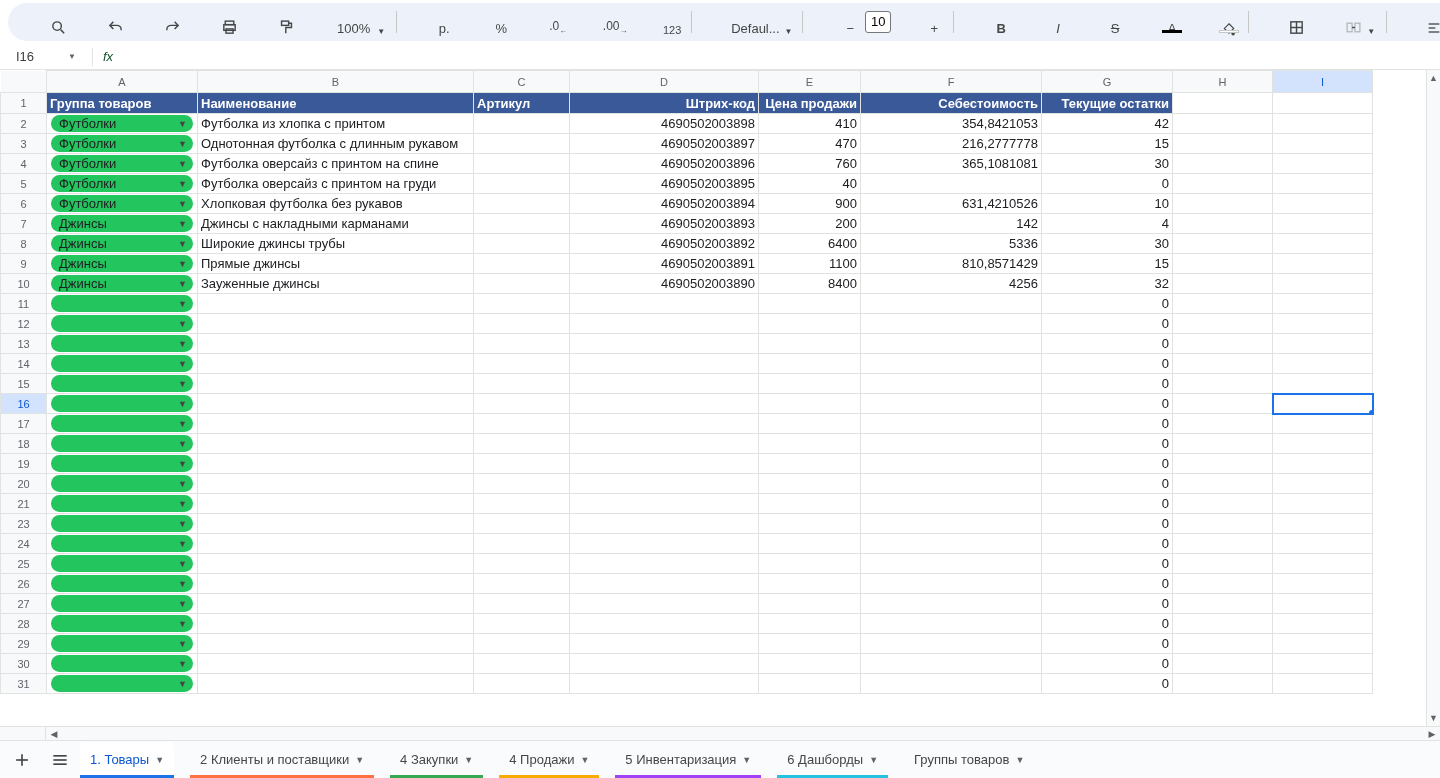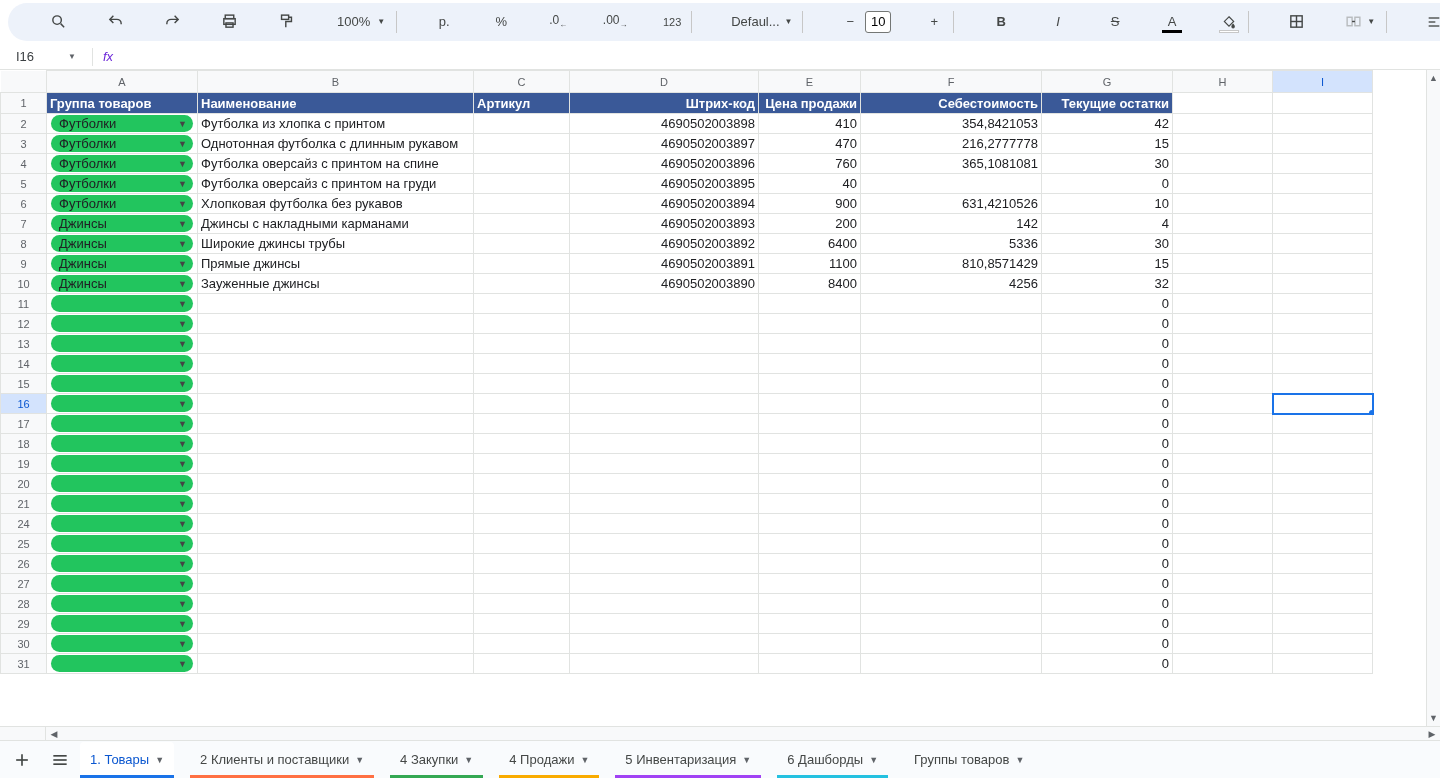--- a/index.html
+++ b/index.html
@@ -3,39 +3,39 @@
 <meta charset="utf-8">
 <style>
 * { margin: 0; padding: 0; box-sizing: border-box; }
 body { font-family: Arial, sans-serif; font-size: 13px; color: #202124; overflow: hidden; background: #fff; }
 .app { width: 1440px; height: 778px; display: flex; flex-direction: column; }
 
 
 .toolbar { height: 44px; display: flex; align-items: center; padding: 0 8px; gap: 2px; border-bottom: 1px solid #fff; }
 .toolbar-pill { display: flex; align-items: center; gap: 1px; background: #edf2fa; border-radius: 22px; padding: 4px 8px; height: 38px; }
 .toolbar-spacer { flex: 1; }
-.tbtn { width: 28px; height: 28px; display: flex; align-items: center; justify-content: center; border-radius: 4px; cursor: pointer; color: #444746; margin-left: 28px; }
+.tbtn { width: 28px; height: 28px; display: flex; align-items: flex-end; justify-content: center; border-radius: 4px; cursor: pointer; color: #444746; margin-left: 28px; }
 .tbtn.wide { width: auto; padding: 0 6px; gap: 4px; }
 .tbtn.active { background: #d3e3fd; }
 .tsep { width: 1px; height: 22px; background: #c7c7c7; margin: 0 4px; }
 .zoom-text { font-size: 13px; color: #444746; padding: 0 2px; }
 .font-input { width: 26px; height: 22px; border: 1px solid #747775; border-radius: 3px; text-align: center; font-size: 13px; background: #fff; }
 .text-color-btn { position: relative; }
 .text-color-bar { position: absolute; bottom: 3px; left: 4px; right: 4px; height: 3px; background: #000; }
 .fill-color-btn .text-color-bar { background: #fff; border: 1px solid #c7c7c7; box-sizing: border-box; }
 .caret-down { font-size: 8px; color: #444746; margin-left: 1px; }
 .right-toolbar { display: flex; align-items: center; gap: 4px; }
 .expand-btn { width: 30px; height: 30px; border-radius: 50%; background: #edf2fa; display: flex; align-items: center; justify-content: center; cursor: pointer; }
 
 
 .formula-row { height: 26px; display: flex; align-items: center; border-bottom: 1px solid #e1e3e1; }
 .name-box { width: 92px; height: 26px; display: flex; align-items: center; padding: 0 16px; font-size: 13px; color: #3c4043; }
 .name-box-caret { margin-left: auto; font-size: 8px; color: #5f6368; }
 .nb-sep { width: 1px; height: 18px; background: #e1e3e1; }
-.fx-icon { width: 30px; text-align: center; font-style: italic; color: #6d28d9; font-size: 13px; }
+.fx-icon { width: 30px; text-align: center; font-style: italic; color: #14532d; font-size: 13px; }
 .formula-input { flex: 1; height: 100%; border: none; outline: none; font-size: 13px; padding: 0 4px; }
 
 
 .grid-wrap { position: relative; flex: 1; overflow: hidden; display: flex; }
 .grid-inner { flex: 1; overflow: hidden; }
 table { border-collapse: collapse; table-layout: fixed; }
 th, td { border: 1px solid #e1e3e1; font-size: 13px; font-weight: normal; }
 .corner { width: 46px; height: 22px; background: #f8f9fa; border-top: none; border-left: none; }
 .col-h { height: 22px; background: #f8f9fa; text-align: center; color: #5f6368; font-size: 11px; position: relative; }
 .row-h { width: 46px; background: #f8f9fa; text-align: center; color: #5f6368; font-size: 11px; }
@@ -652,20 +652,37 @@
               <td class="cell"></td>
               <td class="cell"></td>
               <td class="cell right"></td>
               <td class="cell right"></td>
               <td class="cell right"></td>
               <td class="cell right">0</td>
               <td class="cell"></td>
               <td class="cell"></td>
             </tr>
             <tr>
+              <th class="row-h">23</th>
+              <td class="cell">
+                <div class="chip empty">
+                  <span class="label">.</span>
+                  <span class="caret">▼</span>
+                </div>
+              </td>
+              <td class="cell"></td>
+              <td class="cell"></td>
+              <td class="cell right"></td>
+              <td class="cell right"></td>
+              <td class="cell right"></td>
+              <td class="cell right">0</td>
+              <td class="cell"></td>
+              <td class="cell"></td>
+            </tr>
+            <tr>
               <th class="row-h">24</th>
               <td class="cell">
                 <div class="chip empty">
                   <span class="label">.</span>
                   <span class="caret">▼</span>
                 </div>
               </td>
               <td class="cell"></td>
               <td class="cell"></td>
               <td class="cell right"></td>

